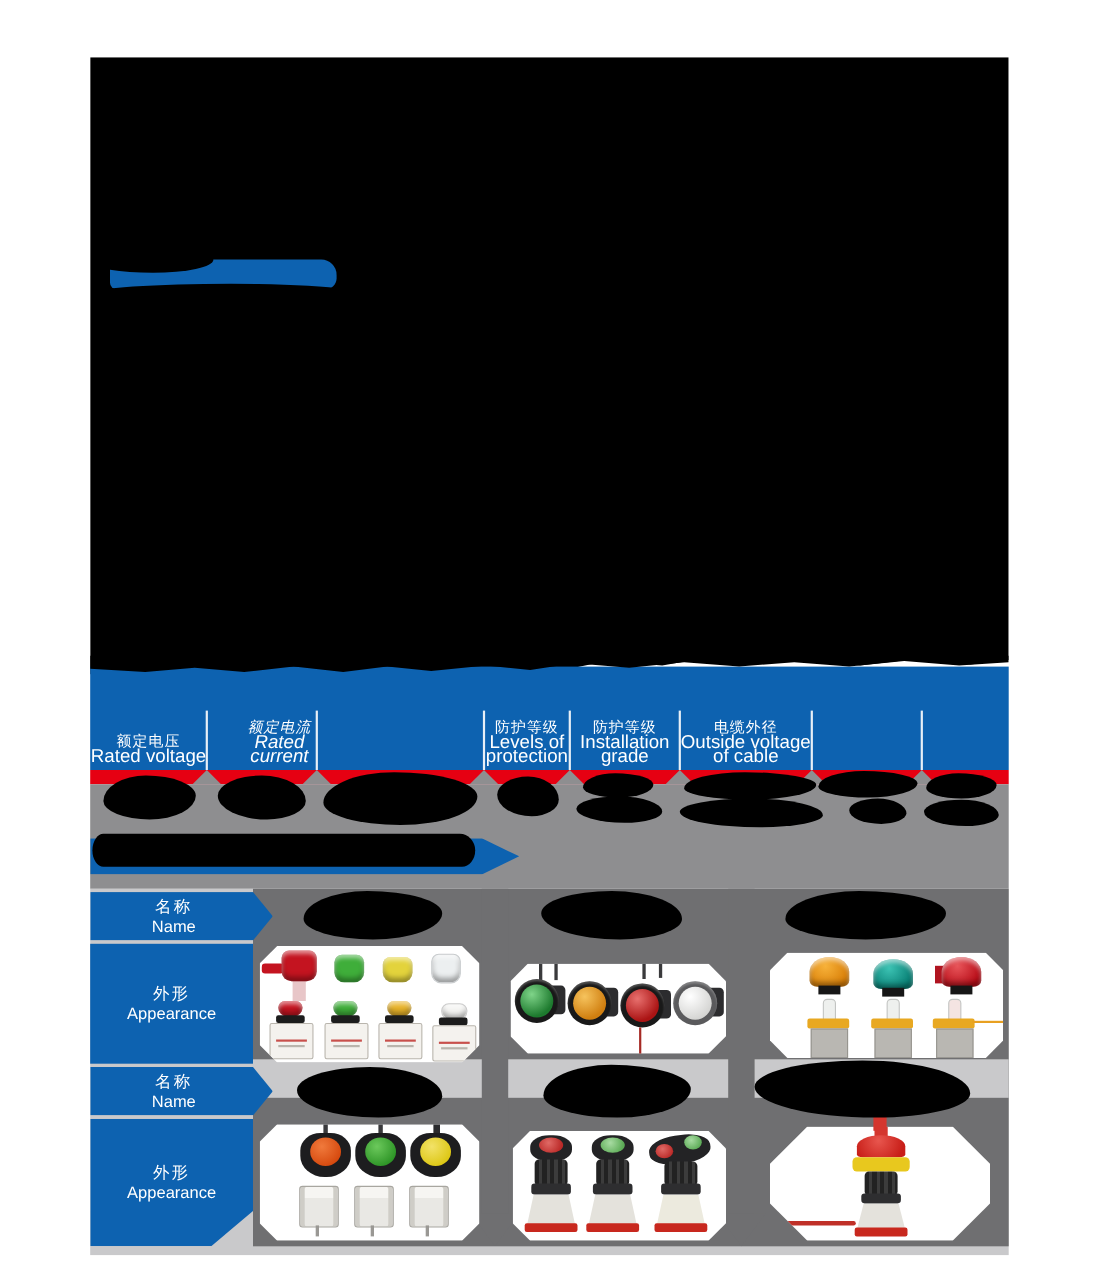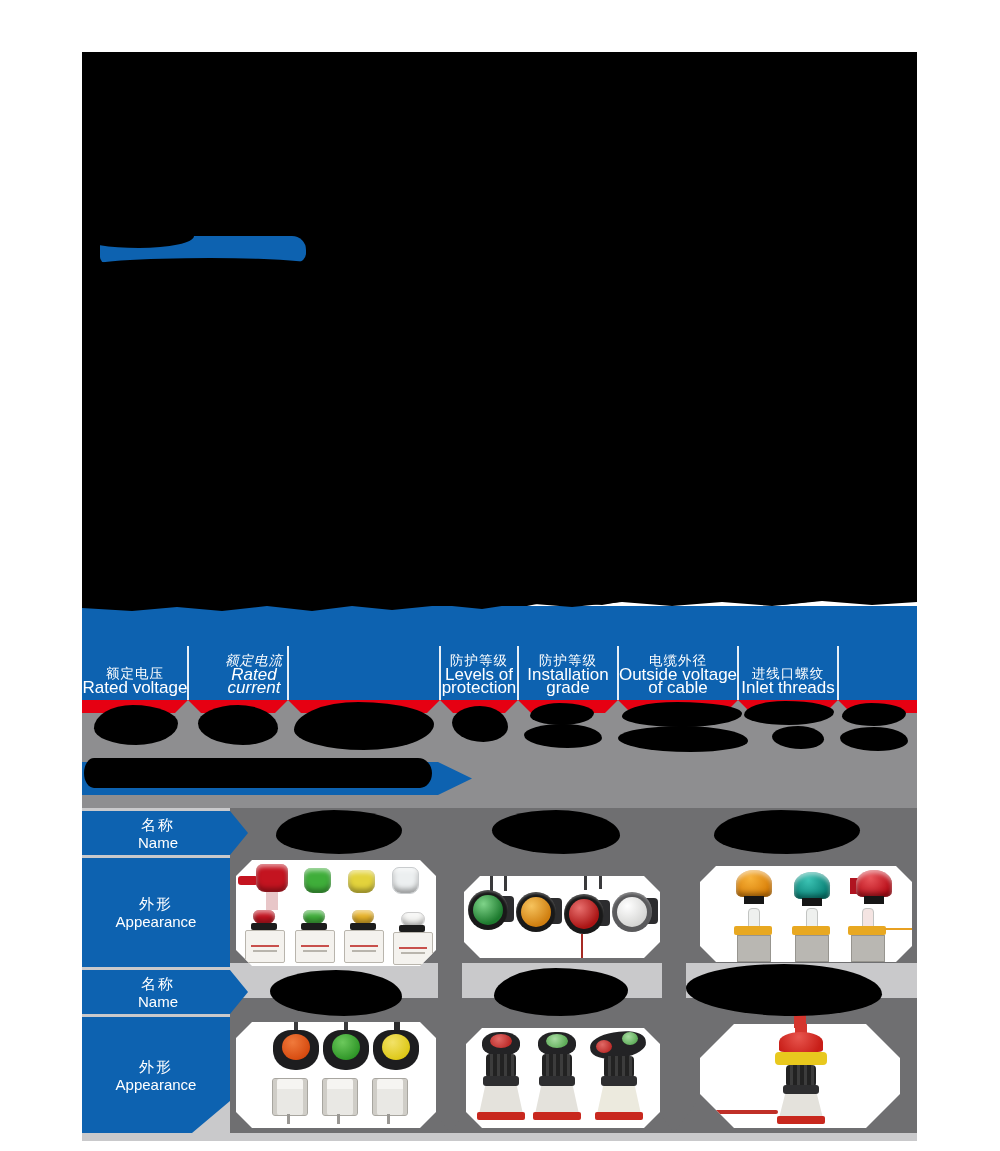--- a/index.html
+++ b/index.html
@@ -67,24 +67,20 @@
     <span class="hdr-en">Levels of protection</span>
   </div>
   <div class="abs hdrcol" style="left:518px;top:606px;width:100px;height:94px;">
     <span class="hdr-zh">防护等级</span>
     <span class="hdr-en">Installation grade</span>
   </div>
   <div class="abs hdrcol" style="left:618px;top:606px;width:120px;height:94px;">
     <span class="hdr-zh">电缆外径</span>
     <span class="hdr-en">Outside voltage of cable</span>
   </div>
-  <div class="abs hdrcol" style="left:738px;top:606px;width:100px;height:94px;">
-    <span class="hdr-zh">进线口螺纹</span>
-    <span class="hdr-en">Inlet threads</span>
-  </div>
 
   <div class="abs vsep" style="left:187px;top:646px;height:54px;"></div>
   <div class="abs vsep" style="left:287px;top:646px;height:54px;"></div>
   <div class="abs vsep" style="left:439px;top:646px;height:54px;"></div>
   <div class="abs vsep" style="left:517px;top:646px;height:54px;"></div>
   <div class="abs vsep" style="left:617px;top:646px;height:54px;"></div>
   <div class="abs vsep" style="left:737px;top:646px;height:54px;"></div>
   <div class="abs vsep" style="left:837px;top:646px;height:54px;"></div>
 
   <div class="abs" style="left:82px;top:700px;width:835px;height:13px;background:#e60012;"></div>

